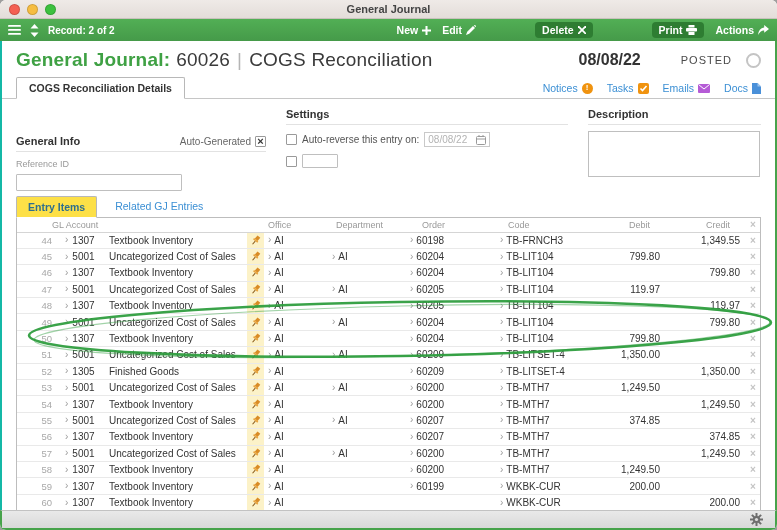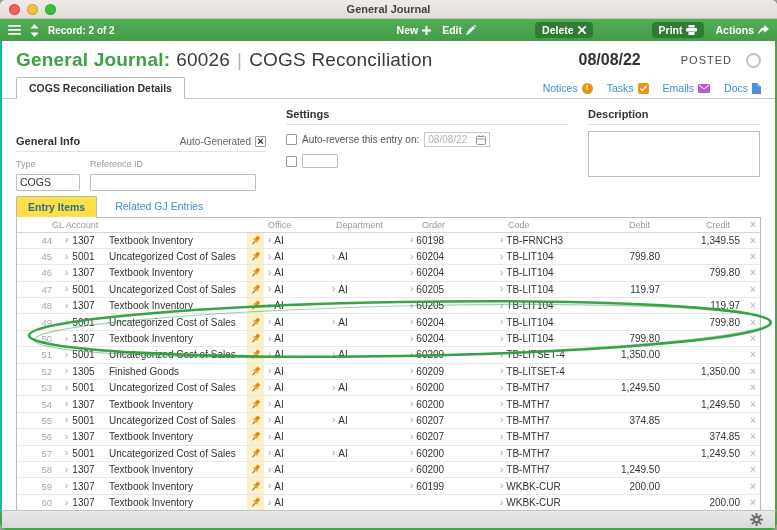--- a/index.html
+++ b/index.html
@@ -263,24 +263,20 @@
       <div class="gi-col">
         <div class="sec-head">
           <span>General Info</span>
           <span class="auto-gen">
             <span>Auto-Generated</span>
             <span class="cb">×</span>
           </span>
         </div>
         <div class="gi-fields">
           <div>
-            <div class="f-label">Type</div>
-            <input class="fld type" value="COGS" style="">
-          </div>
-          <div>
             <div class="f-label">Reference ID</div>
             <input class="fld ref" value="" style="">
           </div>
         </div>
       </div>
 
       <div class="set-col">
         <div class="sec-head">
             <span>Settings</span>
           </div>

